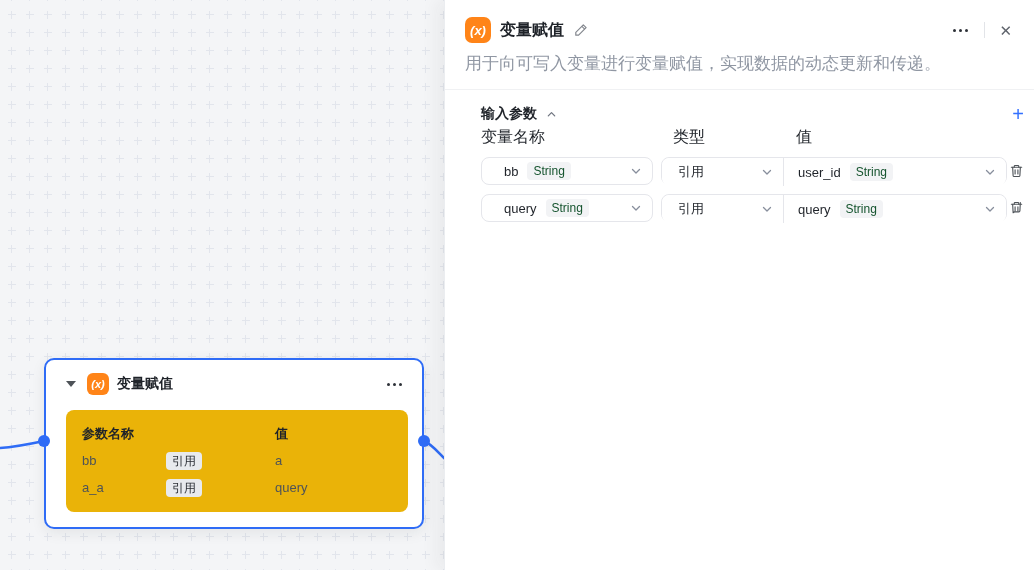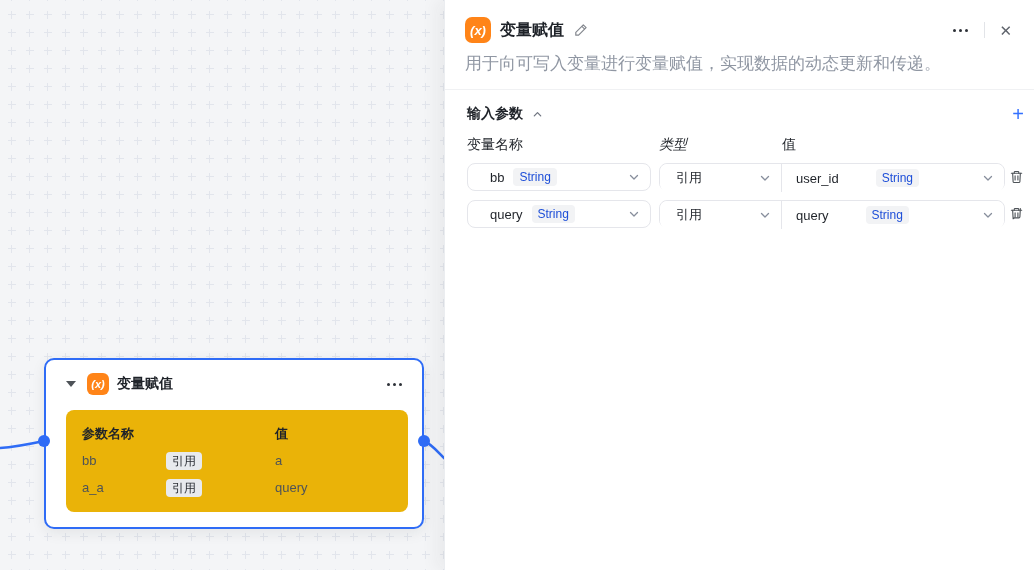--- a/index.html
+++ b/index.html
@@ -73,41 +73,41 @@
     display:flex;align-items:center;justify-content:center;margin-right:9px;flex:none;
   }
   .panel-title{font-size:16px;font-weight:bold;color:var(--dark);}
   .edit-btn{margin-left:9px;cursor:pointer;display:flex;align-items:center;}
   .panel-more{margin-left:auto;display:flex;gap:3px;cursor:pointer;padding:6px 4px;}
   .vdiv{width:1px;height:16px;background:#e2e4e8;margin:0 12px;}
   .close-btn{font-size:15px;color:#5f646c;cursor:pointer;line-height:1;padding:2px;}
   .panel-desc{margin:12px 20px 0 20px;font-size:17px;color:var(--muted);line-height:18px;}
   .panel-hr{border-bottom:1px solid #f0f1f3;margin-top:16px;}
 
-  .section{padding:13px 8px 0 22px;}
+  .section{padding:13px 8px 0 36px;}
   .section-head{display:flex;align-items:center;height:22px;}
   .section-title{font-size:14px;font-weight:bold;color:var(--dark);}
   .chev-up{margin-left:9px;cursor:pointer;display:flex;align-items:center;}
   .add-btn{margin-left:auto;color:#3370ff;font-size:20px;font-weight:400;line-height:16px;cursor:pointer;padding:0 2px;}
-  .col-labels{display:flex;margin-top:11px;font-size:14px;color:var(--dark);}
+  .col-labels{display:flex;margin-top:2px;font-size:16px;color:var(--dark);}
   .col-labels .c1{width:192px;}
-  .col-labels .c2{width:123px;font-style:italic;}
+  .col-labels .c2{width:123px;}
 
   .param-row{display:flex;align-items:center;margin-top:9px;}
   .sel{
     height:28px;border:1px solid var(--line);border-radius:8px;background:#fff;
     display:flex;align-items:center;font-size:13px;color:var(--dark);cursor:pointer;
   }
   .sel-name{width:184px;padding:0 10px 0 22px;}
   .compound{display:flex;height:28px;border:1px solid var(--line);border-radius:8px;margin-left:8px;}
   .sel-type{width:122px;border:none;border-right:1px solid var(--line);border-radius:8px 0 0 8px;padding:0 10px 0 16px;}
-  .sel-value{width:222px;border:none;border-radius:0 8px 8px 0;padding:0 10px 0 14px;gap:28px;}
+  .sel-value{width:222px;border:none;border-radius:0 8px 8px 0;padding:0 10px 0 14px;}
   .sel .chev{margin-left:auto;display:flex;align-items:center;}
   .badge{
-    background:#f2f3f5;color:#1d4ed8;border-radius:4px;font-size:12px;
+    background:#f2f3f5;color:#14532d;border-radius:4px;font-size:12px;
     line-height:18px;padding:0 6px;margin-left:9px;
   }
   .trash-btn{margin-left:auto;margin-right:0;cursor:pointer;display:flex;align-items:center;padding:2px;}
 </style>
 </head>
 <body>
 
 <div class="stage">
 
   <div class="canvas">

